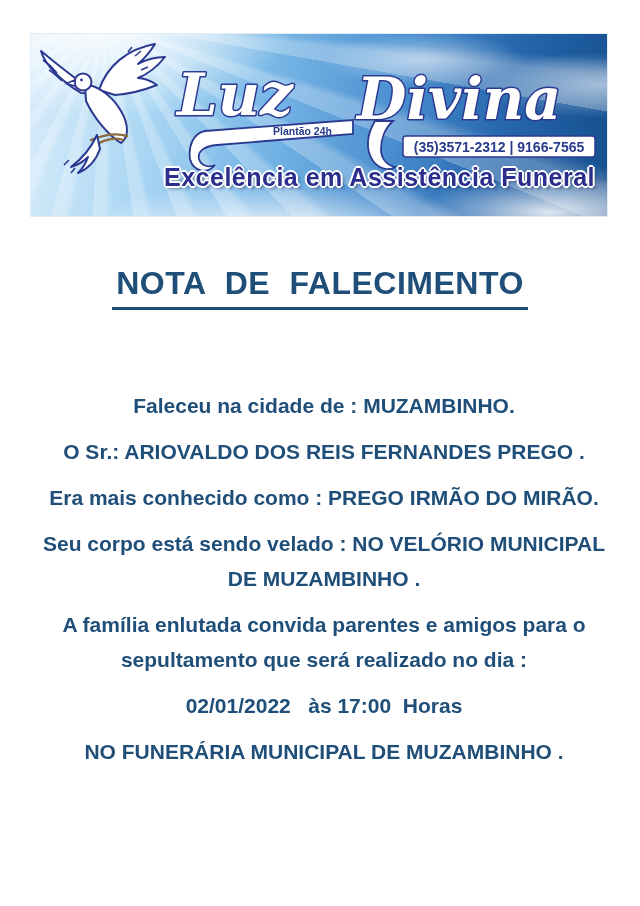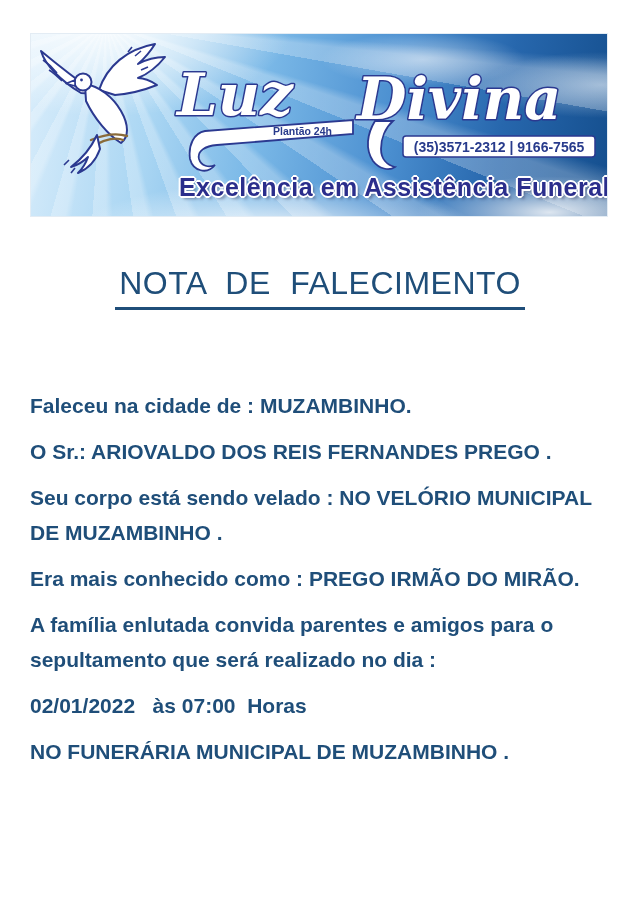--- a/index.html
+++ b/index.html
@@ -25,34 +25,34 @@
   .logo-divina{position:absolute;left:318px;top:15px;}
   .script-word{
     font-family:"DejaVu Serif", serif;font-style:italic;font-weight:bold;
     fill:#ffffff;stroke:#2B3990;paint-order:stroke;stroke-linejoin:round;
   }
   .ribbon{fill:#ffffff;stroke:#2B3990;stroke-width:1.8;}
   .ribbon-label{font-family:"Liberation Sans",sans-serif;font-weight:bold;fill:#283B8C;}
   .phone-box{fill:#ffffff;stroke:#2B3990;stroke-width:1.5;}
   .phone-text{font-family:"Liberation Sans",sans-serif;font-weight:bold;fill:#283B8C;}
   .tagline{
-    position:absolute;left:133px;top:139px;width:446px;text-align:right;
+    position:absolute;left:133px;top:129px;width:446px;text-align:left;
     font-size:25px;font-weight:bold;color:#2B2E8C;letter-spacing:.5px;white-space:nowrap;
     text-shadow:-2px 0 0 #fff,2px 0 0 #fff,0 -2px 0 #fff,0 2px 0 #fff,
                 -1px -1px 0 #fff,1px -1px 0 #fff,-1px 1px 0 #fff,1px 1px 0 #fff,
                 3px 3px 3px rgba(40,40,80,.45);
   }
   
   .title-wrap{position:absolute;left:0;top:264px;width:640px;text-align:center;}
   .title{
-    display:inline-block;font-size:32px;font-weight:normal;color:#1F4E79;
+    display:inline-block;font-size:32px;font-weight:bold;color:#1F4E79;
     word-spacing:10px;letter-spacing:.5px;
     border-bottom:3px solid #1F4E79;padding:0 4px 5px 4px;line-height:38px;
   }
-  .body-text{position:absolute;left:30px;top:388px;width:588px;}
+  .body-text{position:absolute;left:30px;top:388px;width:588px;text-align:center;}
   .body-text p{
     margin:0 0 11px 0;font-size:21px;font-weight:bold;color:#1F4E79;
     line-height:35px;white-space:pre-wrap;
   }
   .footer-line{
     margin-top:16px !important;font-size:27.5px !important;line-height:42px !important;
     letter-spacing:.2px;white-space:nowrap !important;
   }
 </style>
 </head>
@@ -96,20 +96,20 @@
   <div class="tagline">Excelência em Assistência Funeral</div>
 </div>
 
 <div class="title-wrap">
   <span class="title">NOTA DE FALECIMENTO</span>
 </div>
 
 <div class="body-text">
   <p>Faleceu na cidade de : MUZAMBINHO.</p>
   <p>O Sr.: ARIOVALDO DOS REIS FERNANDES PREGO .</p>
+  <p>Era mais conhecido como : PREGO IRMÃO DO MIRÃO.</p>
   <p>Seu corpo está sendo velado : NO VELÓRIO MUNICIPAL
 DE MUZAMBINHO .</p>
-  <p>Era mais conhecido como : PREGO IRMÃO DO MIRÃO.</p>
   <p>A família enlutada convida parentes e amigos para o
 sepultamento que será realizado no dia :</p>
-  <p>02/01/2022   às 07:00  Horas</p>
+  <p>02/01/2022   às 17:00  Horas</p>
   <p>NO FUNERÁRIA MUNICIPAL DE MUZAMBINHO .</p>
 </div>
 
 </body></html>

